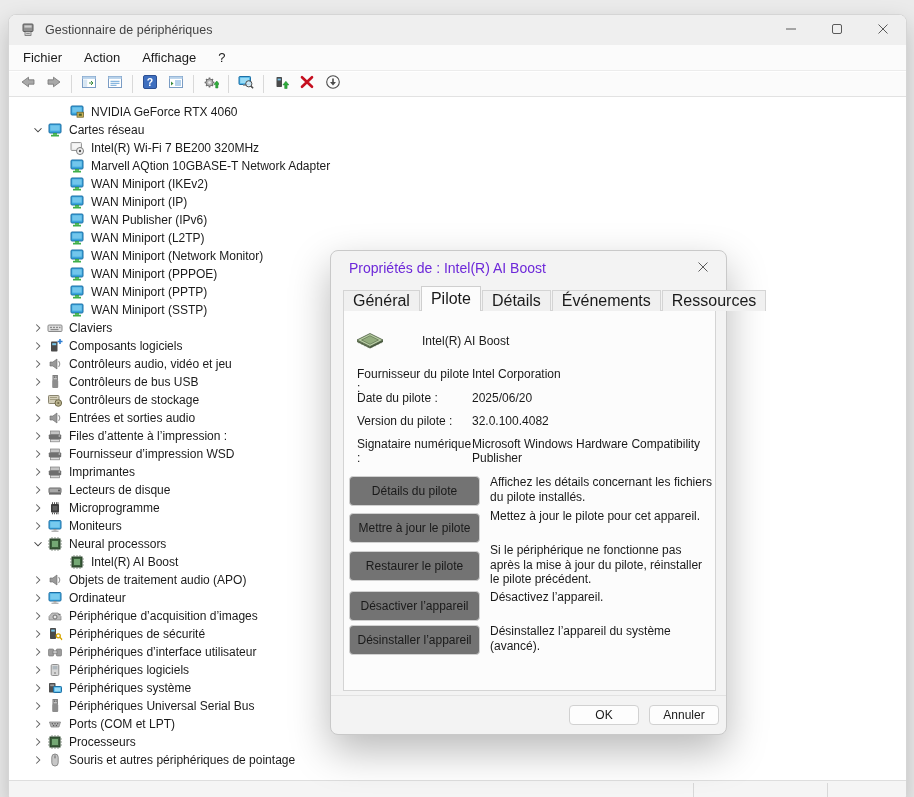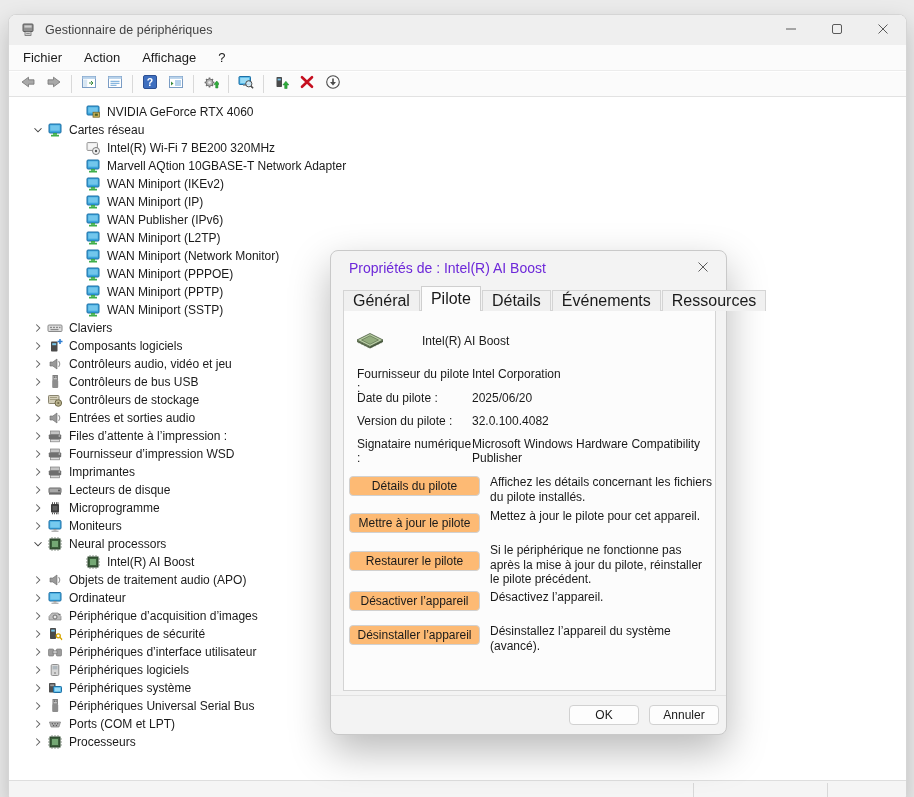--- a/index.html
+++ b/index.html
@@ -27,21 +27,21 @@
 
   .toolbar { position:absolute; left:0; top:57px; right:0; height:25px; background:#fbfbfb;
     border-bottom:1px solid #e2e2e2; display:flex; align-items:center; padding-left:6px; }
   .tb-btn { width:26px; height:22px; display:flex; align-items:center; justify-content:center; }
   .tb-sep { width:1px; height:18px; background:#d9d9d9; margin:0 4px; }
 
   .treepane { position:absolute; left:0; top:83px; right:0; bottom:21px; background:#ffffff;
     overflow:hidden; padding-top:5px; }
   .tree-row { height:18px; display:flex; align-items:center; font-size:12px; color:#1a1a1a; white-space:nowrap; }
   .tree-row.lvl0 { padding-left:20px; }
-  .tree-row.lvl1 { padding-left:76px; }
+  .tree-row.lvl1 { padding-left:60px; }
   .chev { width:18px; height:16px; display:flex; align-items:center; justify-content:center; flex:0 0 18px; }
   .t-ic { width:16px; height:16px; margin-right:4px; flex:0 0 16px; display:flex; align-items:center; justify-content:center; }
   .t-label { padding:0 2px; }
 
   .statusbar { position:absolute; left:0; right:0; bottom:0; height:21px; background:#f5f5f5;
     border-top:1px solid #dedede; }
   .sb-div { position:absolute; top:2px; bottom:2px; width:1px; background:#d8d8d8; }
 
   
   .dialog { position:absolute; left:330px; top:250px; width:397px; height:485px;
@@ -58,21 +58,21 @@
 
   .page { position:absolute; left:12px; top:59px; width:373px; height:381px;
     background:#fcfcfc; border:1px solid #d4d4d4; z-index:2; }
 
   .dev-ic { position:absolute; left:10px; top:17px; }
   .dev-name { position:absolute; left:78px; top:23px; }
 
   .fld-label { position:absolute; left:13px; width:115px; }
   .fld-value { position:absolute; left:128px; width:238px; line-height:14px; }
 
-  .act-btn { position:absolute; left:5px; width:131px; height:20px; background:#fdba74;
+  .act-btn { position:absolute; left:5px; width:131px; height:30px; background:#737373;
     border:1px solid #d1d1d1; border-radius:4px; font-size:12px; color:#1a1a1a;
     display:flex; align-items:center; justify-content:center; font-family:"Liberation Sans", sans-serif; }
   .act-desc { position:absolute; left:146px; width:222px; line-height:14.5px; }
 
   .dlg-sep { position:absolute; left:0; right:0; top:444px; height:1px; background:#e2e2e2; }
   .dlg-btn { position:absolute; top:454px; width:70px; height:20px; background:#fdfdfd;
     border:1px solid #d1d1d1; border-radius:4px; font-size:12px; color:#1a1a1a;
     display:flex; align-items:center; justify-content:center; font-family:"Liberation Sans", sans-serif; }
   .dlg-ok { left:238px; }
   .dlg-cancel { left:318px; }
@@ -711,20 +711,35 @@
           <span class="t-ic">
             <svg width="16" height="16" viewBox="0 0 16 16">
               <rect x="3" y="3" width="10" height="10" fill="#3c5f3c" stroke="#274027"></rect>
               <rect x="5" y="5" width="6" height="6" fill="#74a874"></rect>
               <g stroke="#6f7d6f">
                 <path d="M5 1.2v1.6M8 1.2v1.6M11 1.2v1.6M5 13.2v1.6M8 13.2v1.6M11 13.2v1.6M1.2 5h1.6M1.2 8h1.6M1.2 11h1.6M13.2 5h1.6M13.2 8h1.6M13.2 11h1.6"></path>
               </g>
             </svg>
           </span>
           <span class="t-label">Processeurs</span>
+        </div>
+        <div class="tree-row lvl0">
+          <span class="chev">
+            <svg width="14" height="14" viewBox="0 0 16 16">
+              <path d="M6 4l4 4-4 4" stroke="#5f5f5f" stroke-width="1.2" fill="none"></path>
+            </svg>
+          </span>
+          <span class="t-ic">
+            <svg width="16" height="16" viewBox="0 0 16 16">
+              <rect x="4.8" y="2" width="6.4" height="12" rx="3.2" fill="#c7c7c7" stroke="#8a8a8a"></rect>
+              <path d="M8 2.5v3.5" stroke="#8a8a8a"></path>
+              <rect x="7.3" y="4" width="1.4" height="2.6" rx="0.7" fill="#8a8a8a"></rect>
+            </svg>
+          </span>
+          <span class="t-label">Souris et autres périphériques de pointage</span>
         </div>
       </div>
 
     <div class="statusbar">
       <div class="sb-div" style="left:684px"></div>
       <div class="sb-div" style="left:818px"></div>
     </div>
   </div>
 
   <div class="dialog">

